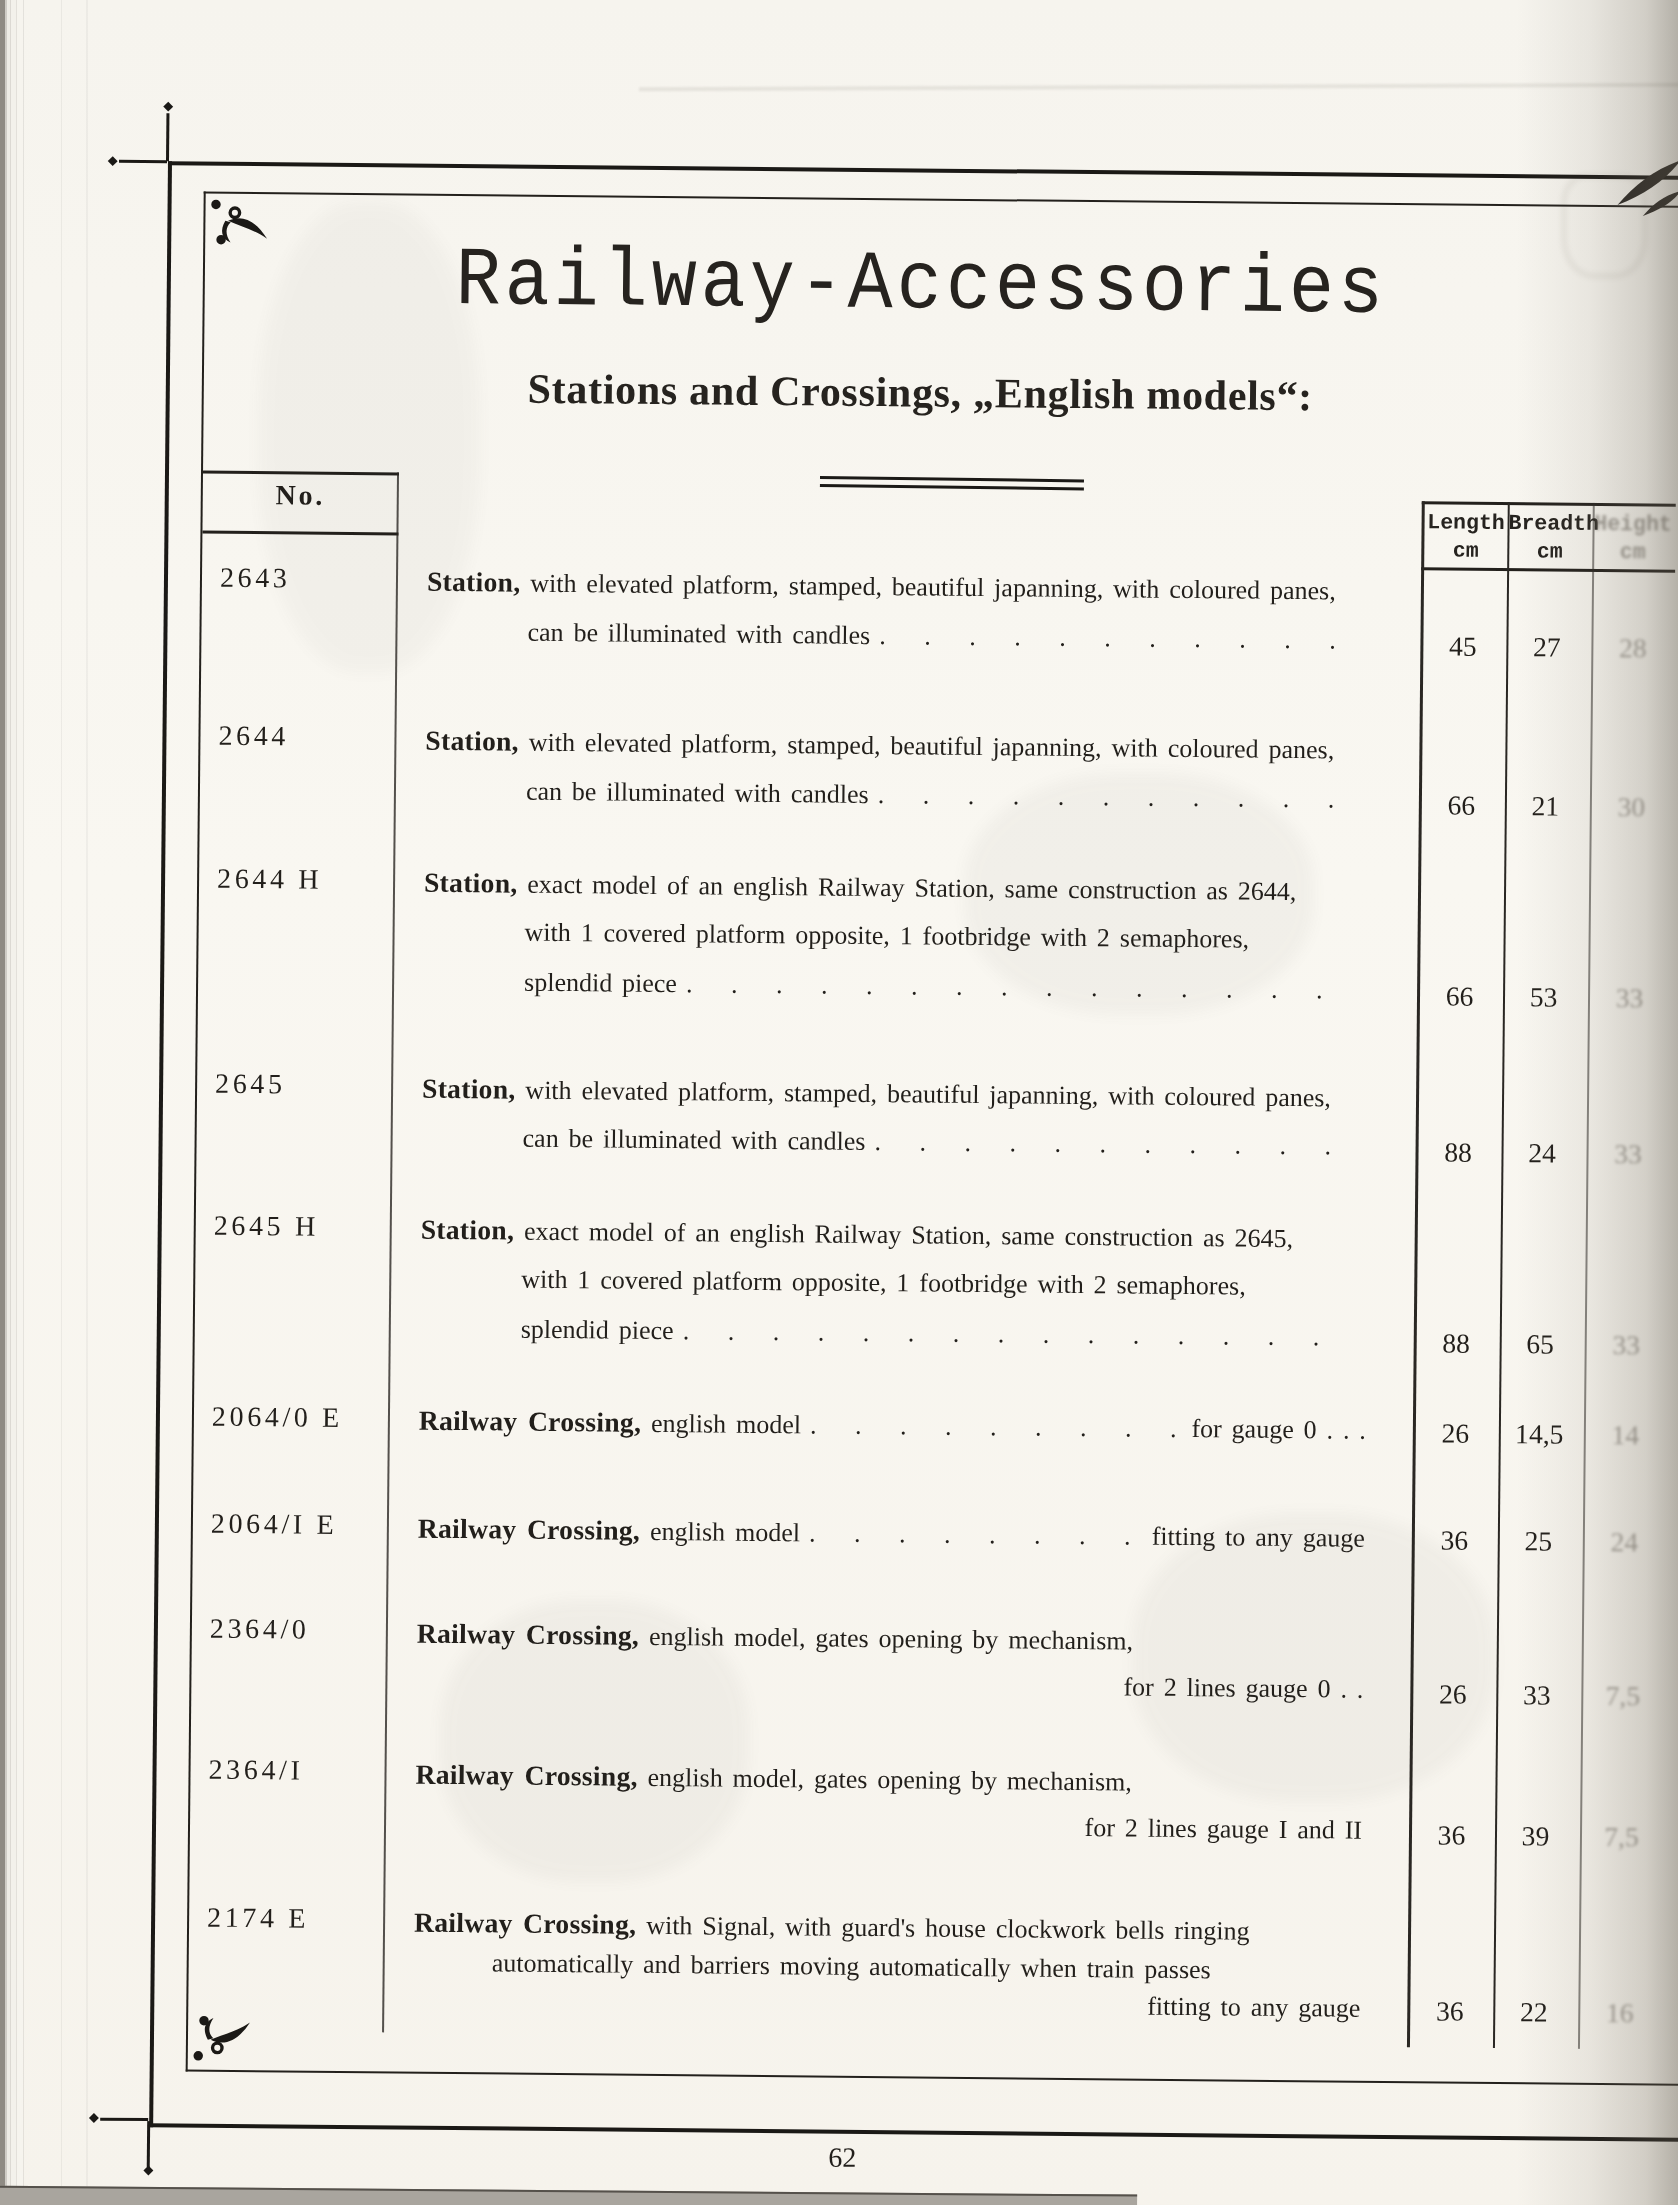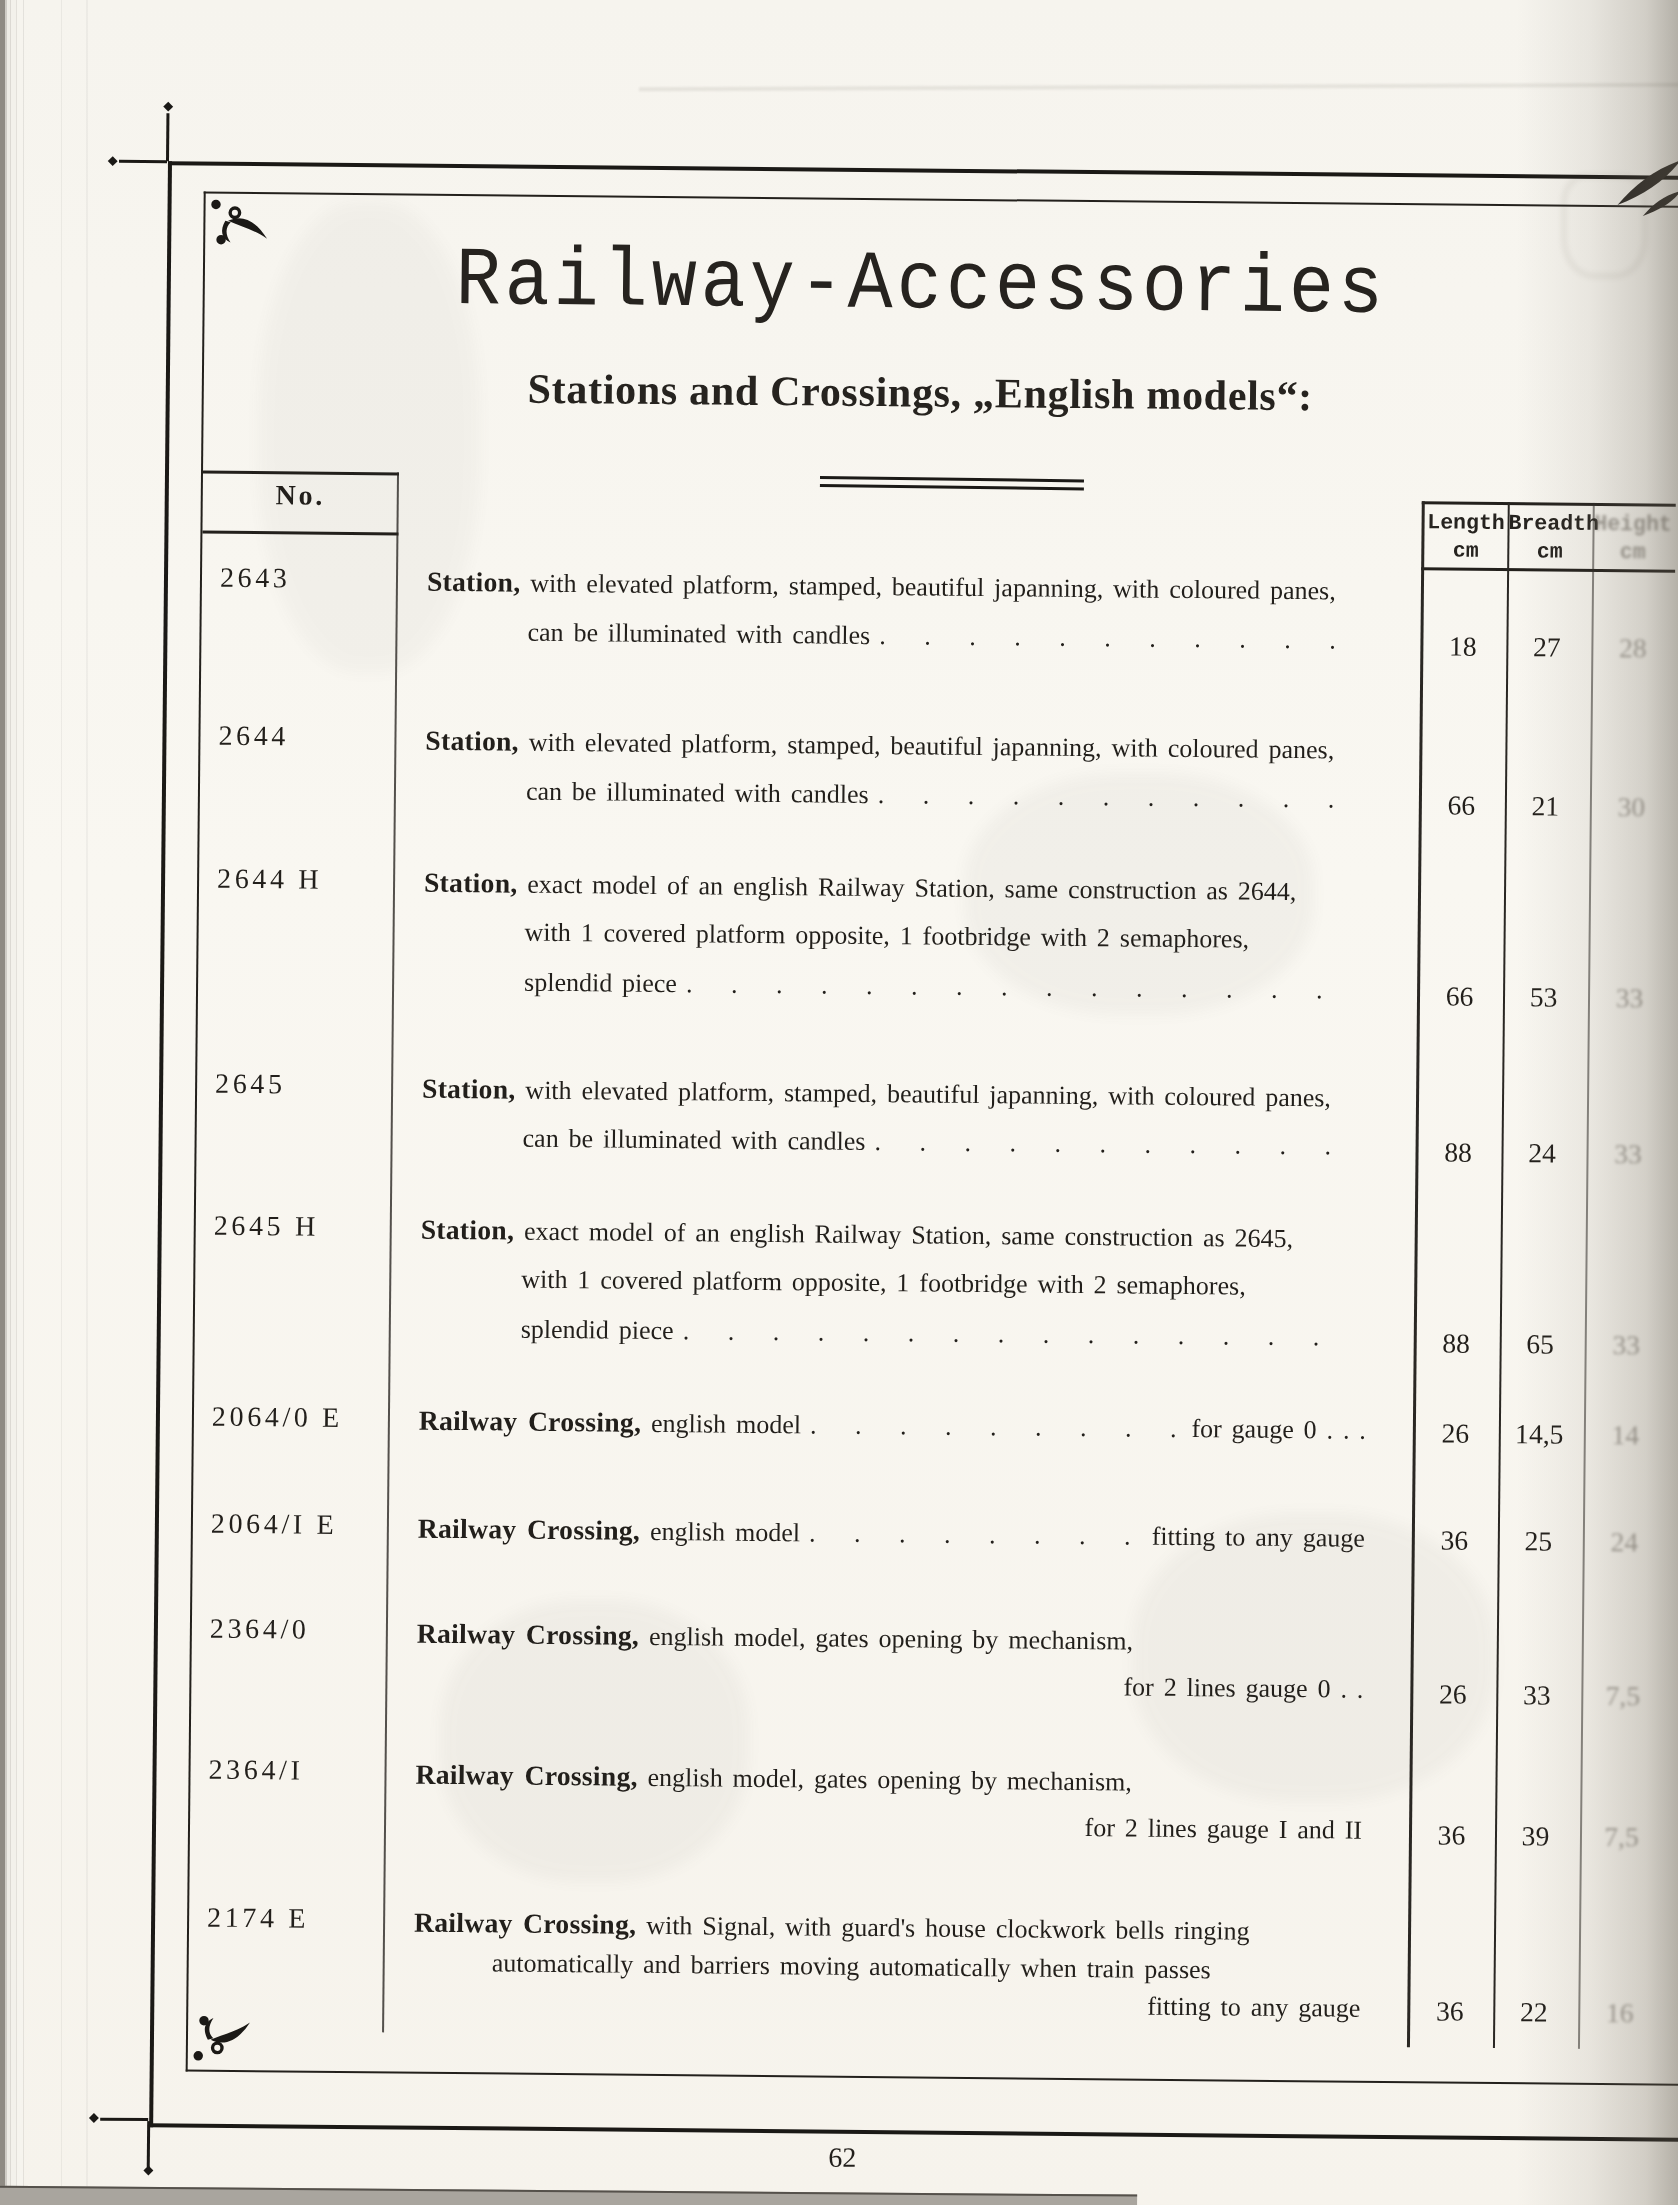--- a/index.html
+++ b/index.html
@@ -182,21 +182,21 @@
     <div>cm</div>
   </div>
 
   <div>
     <div class="row-no" style="top:568px;">2643</div>
     <div class="dl" style="left:430px;top:570px;"><b>Station,</b><span> with elevated platform, stamped, beautiful japanning, with coloured panes,</span></div>
     <div class="fl" style="left:531px;top:621px;width:846px;">
       <span class="head">can be illuminated with candles</span>
       <span class="dots">. . . . . . . . . . . . . . . . . . . . . . . . . . . . . .</span>
     </div>
-    <div class="val" style="left:1429px;top:625px;">18</div>
+    <div class="val" style="left:1429px;top:625px;">45</div>
     <div class="val" style="left:1513px;top:625px;">27</div>
     <div class="val h" style="left:1599px;top:625px;">28</div>
   </div>
 
   <div>
     <div class="row-no" style="top:726px;">2644</div>
     <div class="dl" style="left:430px;top:729px;"><b>Station,</b><span> with elevated platform, stamped, beautiful japanning, with coloured panes,</span></div>
     <div class="fl" style="left:531px;top:780px;width:846px;">
       <span class="head">can be illuminated with candles</span>
       <span class="dots">. . . . . . . . . . . . . . . . . . . . . . . . . . . . . .</span>

